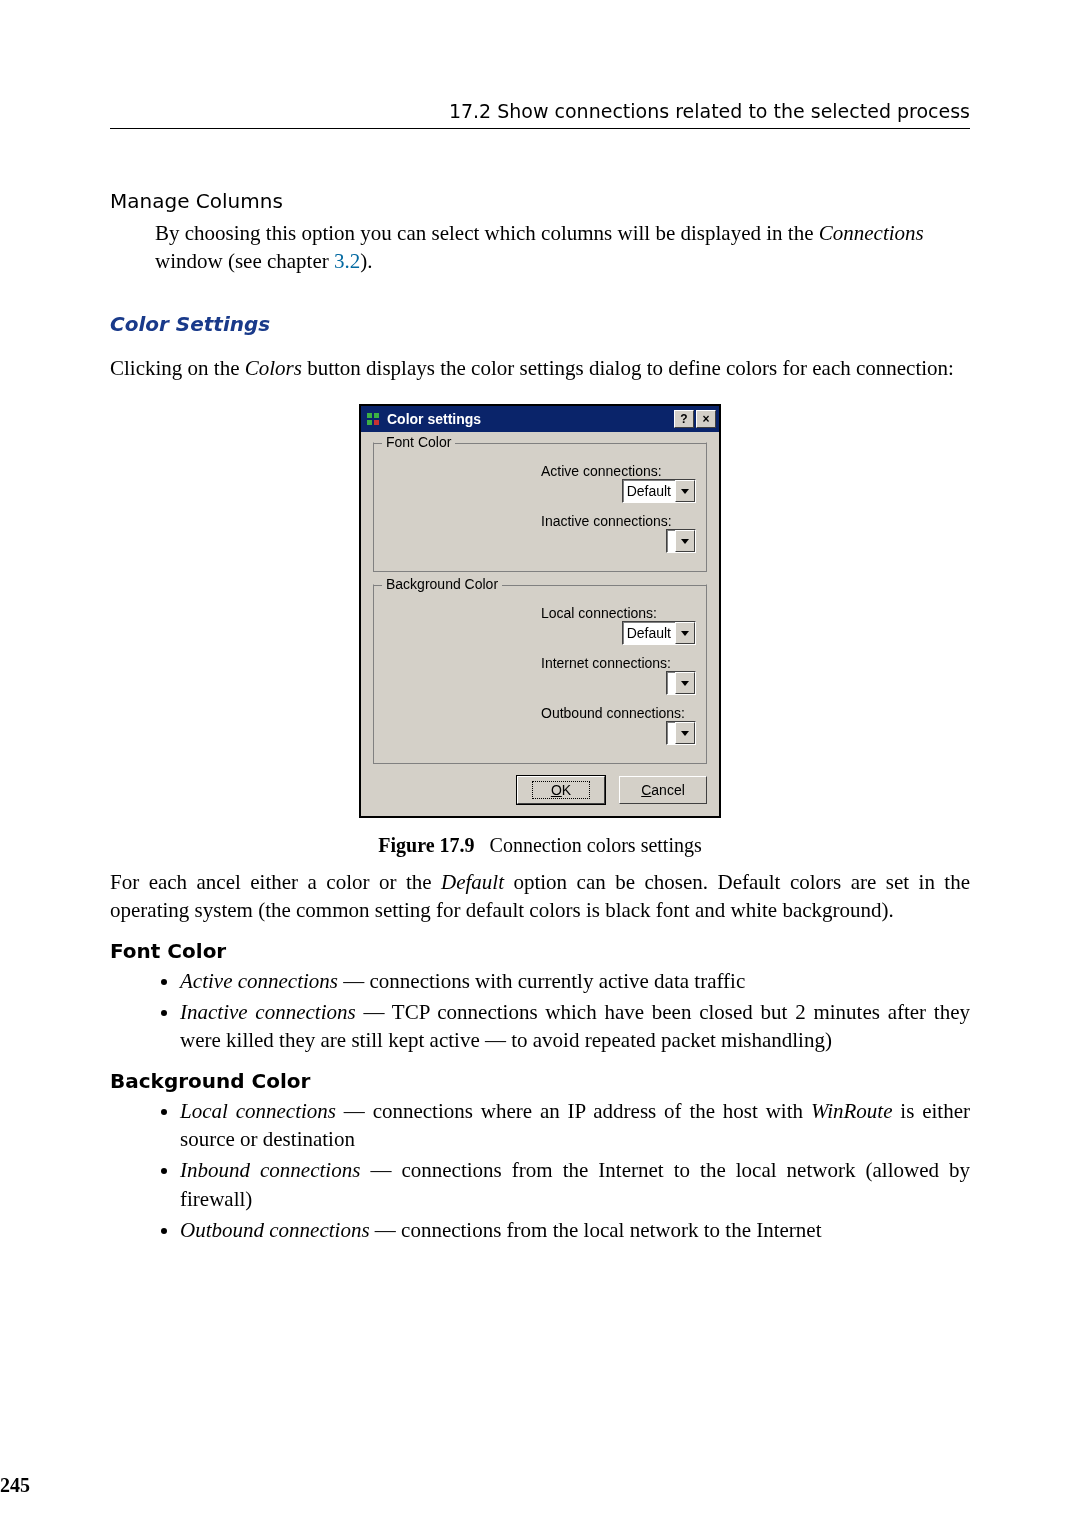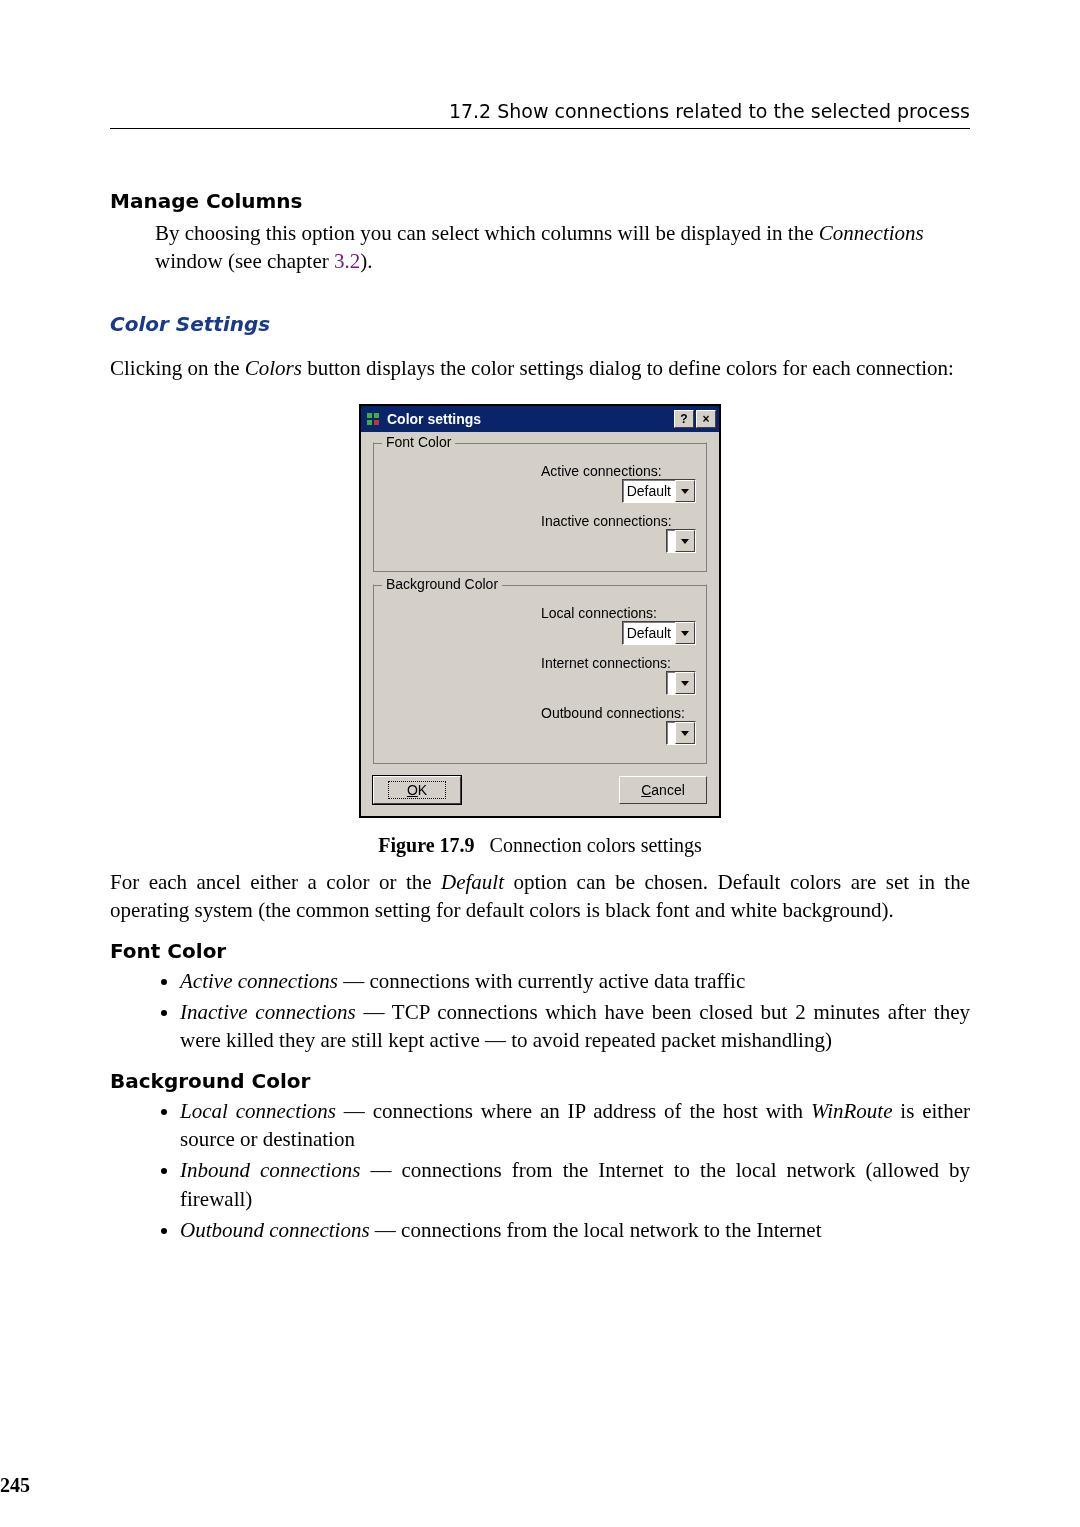--- a/index.html
+++ b/index.html
@@ -16,31 +16,31 @@
     position: relative;
   }
   .running-head {
     text-align: right;
    font-size: 19px;
     padding-bottom: 6px;
     border-bottom: 1.5px solid #000;
     margin-bottom: 60px;
   }
   .sec-term {
-    font-weight: bold;
+    font-weight: normal;
     font-size: 20px;
     margin-top: 4px;
   }
   .sec-body {
     font-family: "URW Palladio L", "Palatino Linotype", "Book Antiqua", Georgia, serif;
     font-size: 21px;
     line-height: 1.35;
     margin: 6px 0 0 45px;
   }
-  .link { color: #701a75; }
+  .link { color: #0369a1; }
   .subhead {
     color: #193a8a;
     font-weight: bold;
     font-style: italic;
     font-size: 20px;
     margin: 36px 0 18px 0;
   }
   .para {
     font-family: "URW Palladio L", "Palatino Linotype", "Book Antiqua", Georgia, serif;
     font-size: 21px;
@@ -160,21 +160,21 @@
     display: flex; align-items: center; justify-content: center;
   }
   .caret-down {
     width: 0; height: 0;
     border-left: 4px solid transparent;
     border-right: 4px solid transparent;
     border-top: 5px solid #000;
   }
   .btn-row {
     display: flex;
-    justify-content: space-between;
+    justify-content: flex-end;
     gap: 14px;
     margin-top: 10px;
   }
   .btn {
     min-width: 86px;
     height: 26px;
     background: #d4d0c8;
     border-top: 1px solid #fff;
     border-left: 1px solid #fff;
     border-right: 1px solid #404040;

